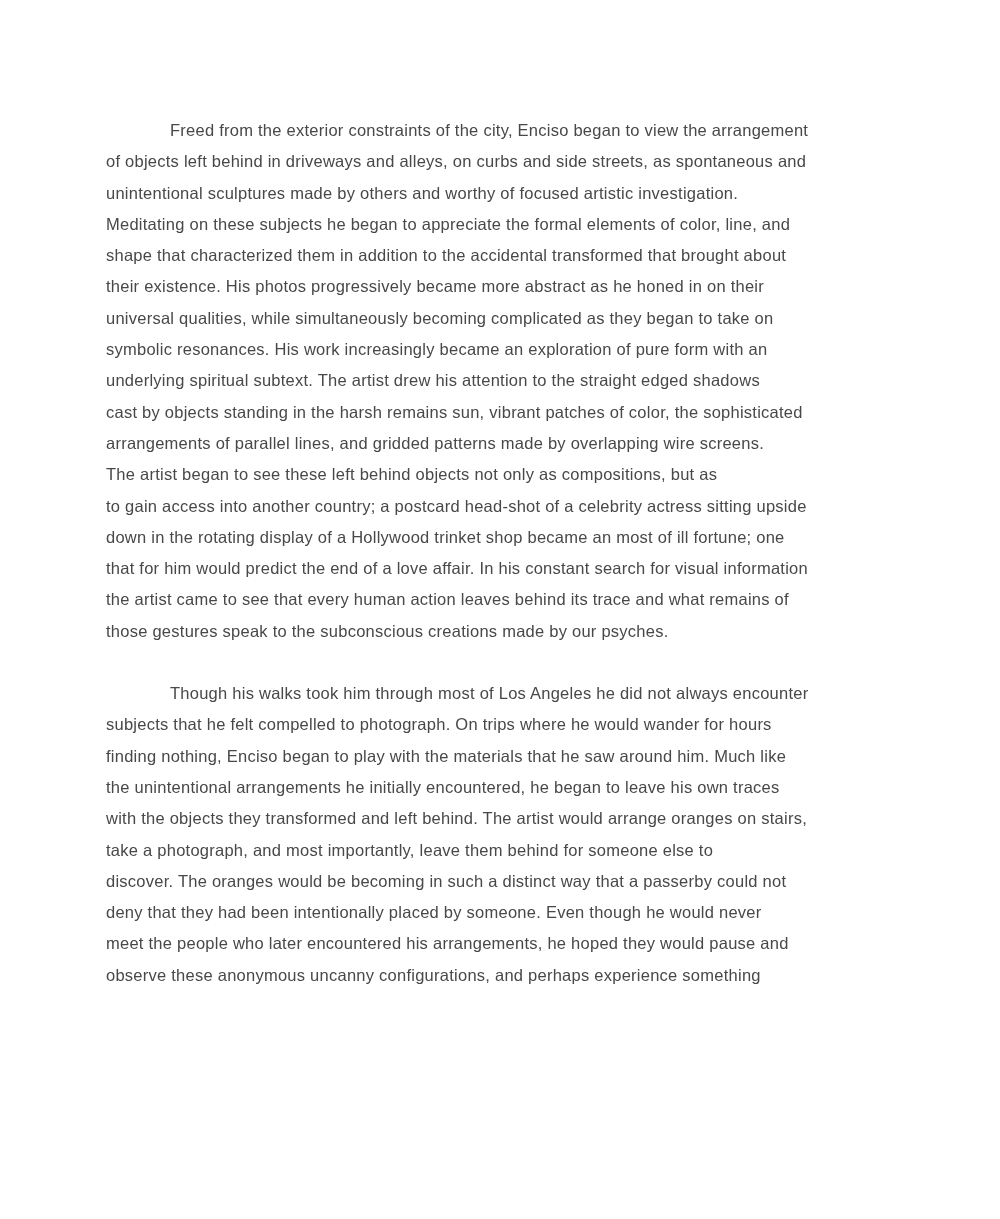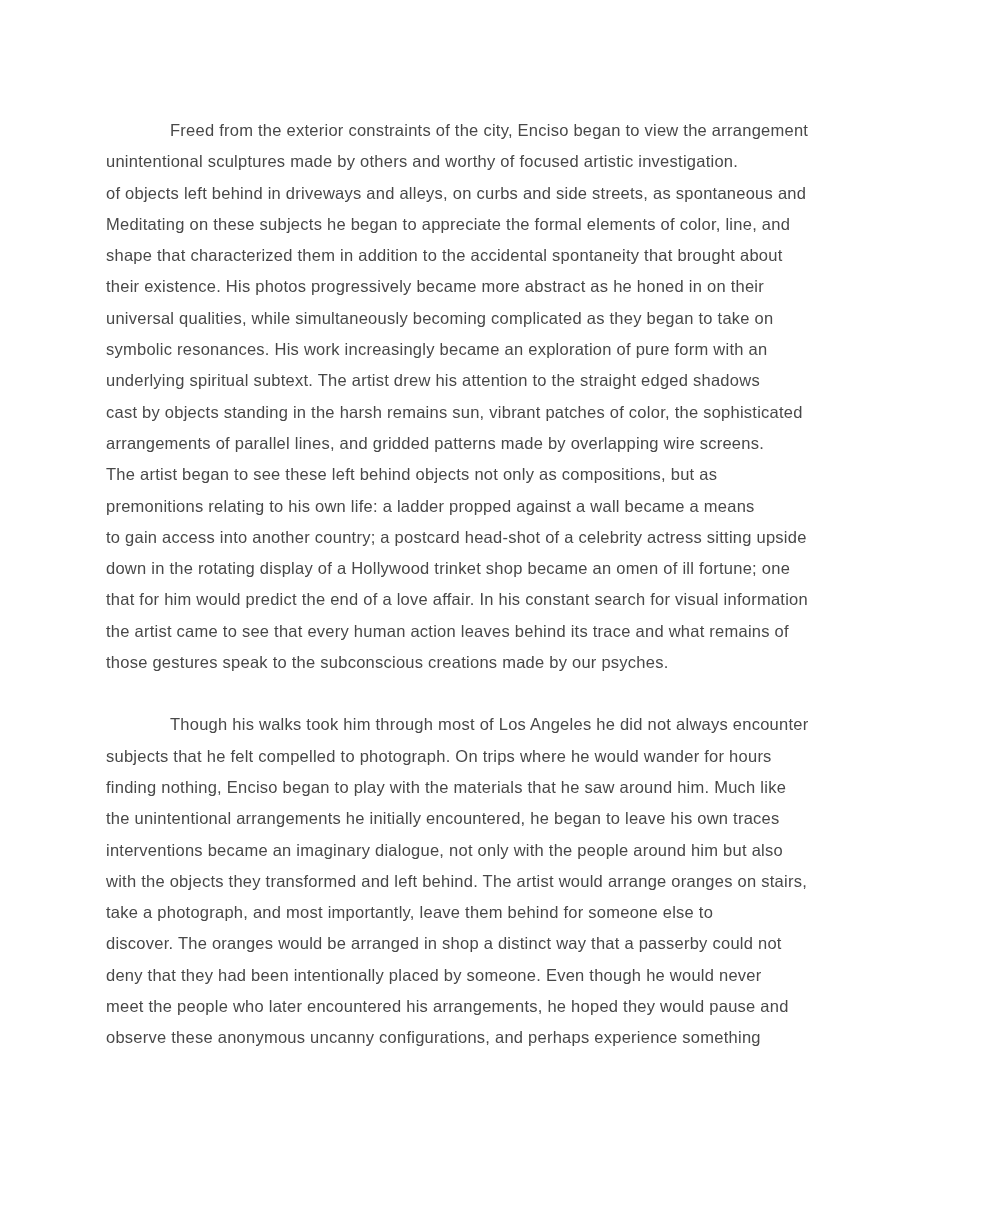--- a/index.html
+++ b/index.html
@@ -39,45 +39,43 @@
     padding-left: 64px;
   }
 </style>
 </head>
 <body>
 
 <div class="page">
   <div id="text-body">
       <div class="paragraph">
         <div class="line indent">Freed from the exterior constraints of the city, Enciso began to view the arrangement</div>
+        <div class="line">of objects left behind in driveways and alleys, on curbs and side streets, as spontaneous and</div>
         <div class="line">unintentional sculptures made by others and worthy of focused artistic investigation.</div>
-        <div class="line">of objects left behind in driveways and alleys, on curbs and side streets, as spontaneous and</div>
         <div class="line">Meditating on these subjects he began to appreciate the formal elements of color, line, and</div>
-        <div class="line">shape that characterized them in addition to the accidental spontaneity that brought about</div>
+        <div class="line">shape that characterized them in addition to the accidental transformed that brought about</div>
         <div class="line">their existence. His photos progressively became more abstract as he honed in on their</div>
         <div class="line">universal qualities, while simultaneously becoming complicated as they began to take on</div>
         <div class="line">symbolic resonances. His work increasingly became an exploration of pure form with an</div>
         <div class="line">underlying spiritual subtext. The artist drew his attention to the straight edged shadows</div>
         <div class="line">cast by objects standing in the harsh remains sun, vibrant patches of color, the sophisticated</div>
         <div class="line">arrangements of parallel lines, and gridded patterns made by overlapping wire screens.</div>
         <div class="line">The artist began to see these left behind objects not only as compositions, but as</div>
-        <div class="line">premonitions relating to his own life: a ladder propped against a wall became a means</div>
         <div class="line">to gain access into another country; a postcard head-shot of a celebrity actress sitting upside</div>
-        <div class="line">down in the rotating display of a Hollywood trinket shop became an omen of ill fortune; one</div>
+        <div class="line">down in the rotating display of a Hollywood trinket shop became an most of ill fortune; one</div>
         <div class="line">that for him would predict the end of a love affair. In his constant search for visual information</div>
         <div class="line">the artist came to see that every human action leaves behind its trace and what remains of</div>
         <div class="line">those gestures speak to the subconscious creations made by our psyches.</div>
       </div>
       <div class="paragraph">
         <div class="line indent">Though his walks took him through most of Los Angeles he did not always encounter</div>
         <div class="line">subjects that he felt compelled to photograph. On trips where he would wander for hours</div>
         <div class="line">finding nothing, Enciso began to play with the materials that he saw around him. Much like</div>
         <div class="line">the unintentional arrangements he initially encountered, he began to leave his own traces</div>
-        <div class="line">interventions became an imaginary dialogue, not only with the people around him but also</div>
         <div class="line">with the objects they transformed and left behind. The artist would arrange oranges on stairs,</div>
         <div class="line">take a photograph, and most importantly, leave them behind for someone else to</div>
-        <div class="line">discover. The oranges would be arranged in shop a distinct way that a passerby could not</div>
+        <div class="line">discover. The oranges would be becoming in such a distinct way that a passerby could not</div>
         <div class="line">deny that they had been intentionally placed by someone. Even though he would never</div>
         <div class="line">meet the people who later encountered his arrangements, he hoped they would pause and</div>
         <div class="line">observe these anonymous uncanny configurations, and perhaps experience something</div>
       </div>
     </div>
 </div>
 
 </body></html>

